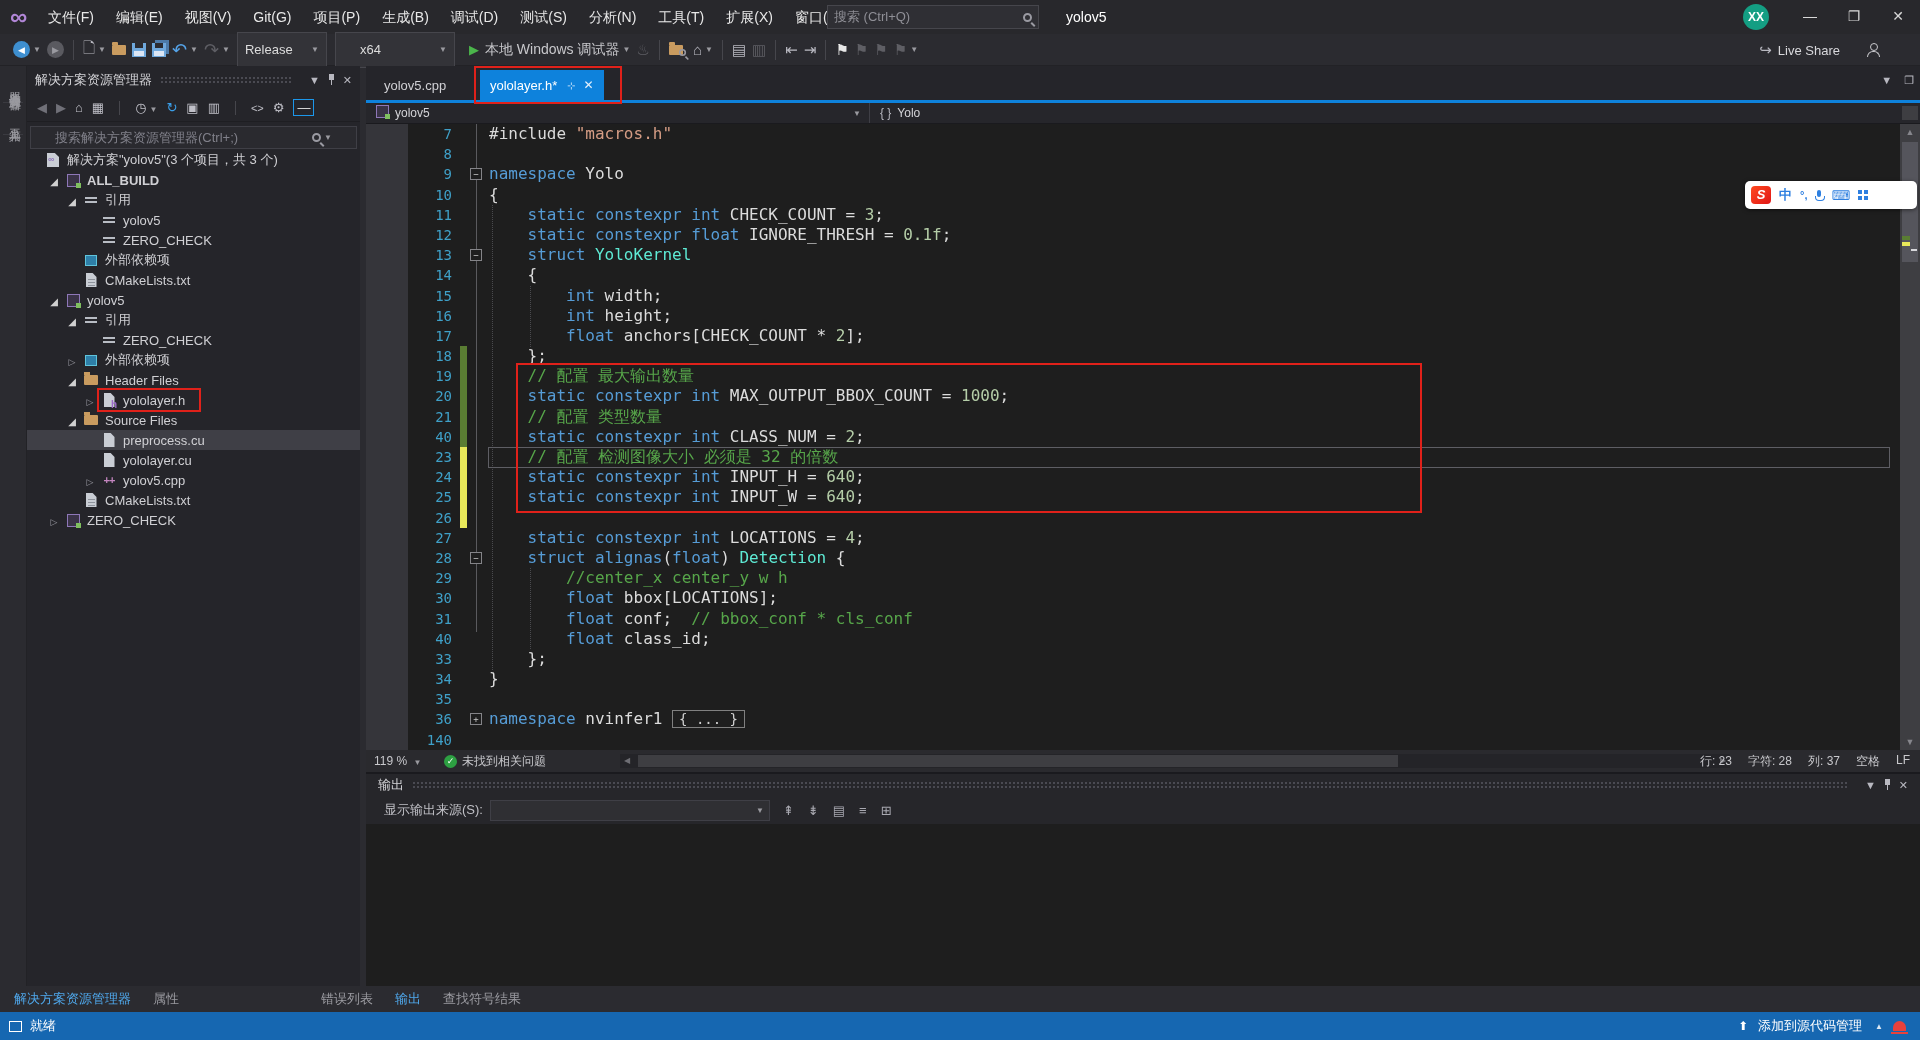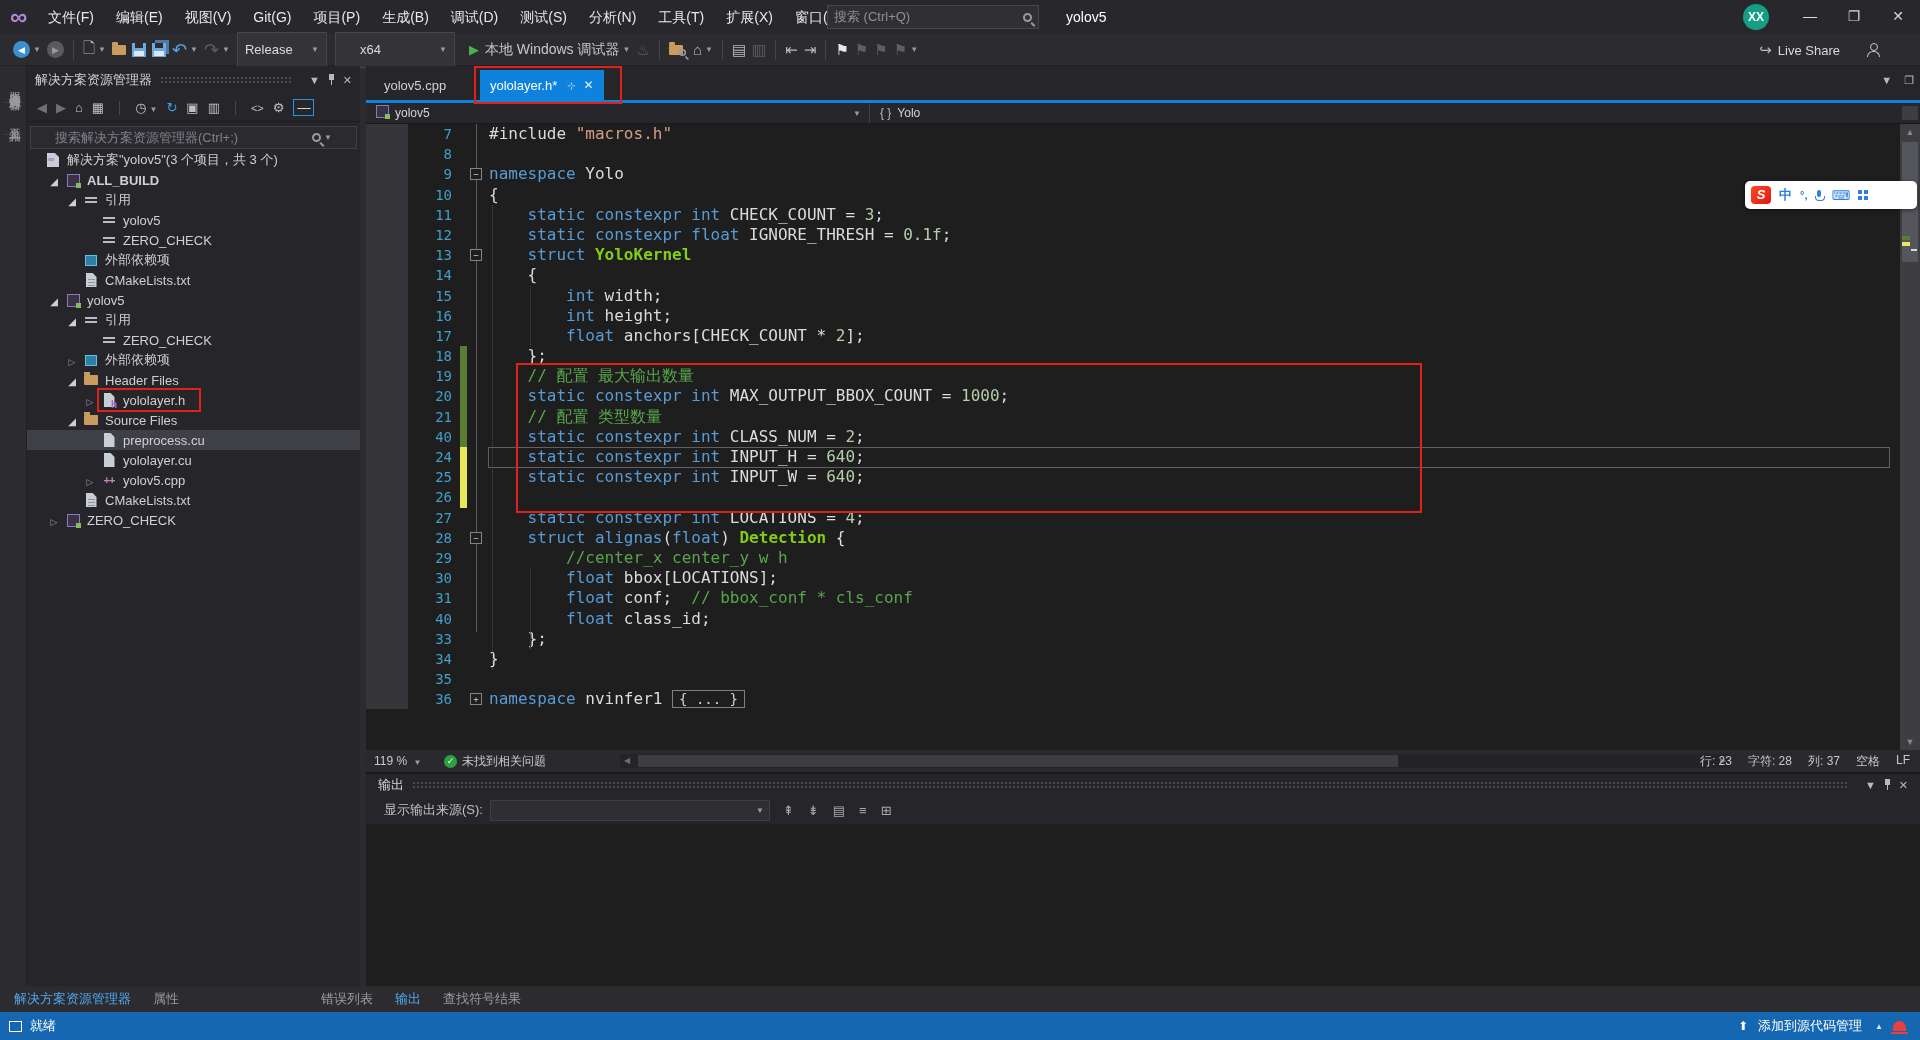--- a/index.html
+++ b/index.html
@@ -108,21 +108,21 @@
   
   #code { position:absolute; left:0; top:58px; right:0; height:626px; background:#1e1e1e; font-family:"DejaVu Sans Mono",monospace; font-size:16px; }
   .crow { height:20.2px; display:flex; align-items:stretch; }
   .gmargin { width:42px; background:#35353a; flex:none; }
   .lnum { width:52px; flex:none; text-align:right; padding-right:8px; color:#3fa0c8; font-size:14px; line-height:20.2px; }
   .chg { width:7px; flex:none; }
   .chg.g { background:#5a7d33; } .chg.y { background:#e8e85a; }
   .foldc { width:22px; flex:none; position:relative; }
   .foldbox { position:absolute; left:3px; top:4px; width:12px; height:12px; border:1px solid #848488; background:#1e1e1e; color:#c8c8c8; font-size:9px; line-height:10px; text-align:center; z-index:5; }
   .ctext { flex:1; white-space:pre; line-height:20.2px; color:#dcdcdc; }
-  .s-kw { color:#569cd6; } .s-ty { color:#84cc16;font-weight:bold; } .s-pl { color:#dcdcdc; }
+  .s-kw { color:#569cd6; } .s-ty { color:#5eead4; } .s-pl { color:#dcdcdc; }
   .s-cm { color:#57a64a; } .s-num { color:#b5cea8; } .s-str { color:#d69d85; } .s-pp { color:#dadada; }
   .s-bx { color:#d0d0d0; border:1px solid #808080; padding:0 6px; font-size:14px; }
   .ov { position:absolute; pointer-events:none; }
   #foldline { left:110px; top:58px; width:1px; height:508px; background:#5a5a5e; }
   #guide0 { left:126px; top:139px; width:1px; height:465px; border-left:1px dotted #4a4a4e; }
   #guide1a { left:164px; top:220px; width:1px; height:61px; border-left:1px dotted #4a4a4e; }
   #guide1b { left:164px; top:502px; width:1px; height:81px; border-left:1px dotted #4a4a4e; }
   #curline { left:122px; top:381px; right:30px; height:21px; border:1px solid #5e5e64; }
   #code-redbox { left:150px; top:297px; width:906px; height:150px; border:2px solid #e0211a; z-index:20; }
 
@@ -625,20 +625,27 @@
         </div>
         <div class="crow">
           <span class="gmargin"></span>
           <span class="lnum">40</span>
           <span class="chg g"></span>
           <span class="foldc"></span>
           <span class="ctext"><span class="s-pl">    </span><span class="s-kw">static constexpr int</span><span class="s-pl"> CLASS_NUM = </span><span class="s-num">2</span><span class="s-pl">;</span></span>
         </div>
         <div class="crow">
           <span class="gmargin"></span>
+          <span class="lnum">23</span>
+          <span class="chg y"></span>
+          <span class="foldc"></span>
+          <span class="ctext"><span class="s-pl">    </span><span class="s-cm">// 配置 检测图像大小 必须是 32 的倍数</span></span>
+        </div>
+        <div class="crow">
+          <span class="gmargin"></span>
           <span class="lnum">24</span>
           <span class="chg y"></span>
           <span class="foldc"></span>
           <span class="ctext"><span class="s-pl">    </span><span class="s-kw">static constexpr int</span><span class="s-pl"> INPUT_H = </span><span class="s-num">640</span><span class="s-pl">;</span></span>
         </div>
         <div class="crow">
           <span class="gmargin"></span>
           <span class="lnum">25</span>
           <span class="chg y"></span>
           <span class="foldc"></span>
@@ -717,20 +724,27 @@
           <span class="ctext"></span>
         </div>
         <div class="crow">
           <span class="gmargin"></span>
           <span class="lnum">36</span>
           <span class="chg "></span>
           <span class="foldc">
             <span class="foldbox">+</span>
           </span>
           <span class="ctext"><span class="s-kw">namespace</span><span class="s-pl"> nvinfer1 </span><span class="s-bx">{ ... }</span></span>
+        </div>
+        <div class="crow">
+          <span class="gmargin"></span>
+          <span class="lnum">140</span>
+          <span class="chg "></span>
+          <span class="foldc"></span>
+          <span class="ctext"></span>
         </div>
       </div>
     <div class="ov" id="foldline"></div>
     <div class="ov" id="guide0"></div>
     <div class="ov" id="guide1a"></div>
     <div class="ov" id="guide1b"></div>
     <div class="ov" id="curline"></div>
     <div class="ov" id="code-redbox"></div>
 
     <div id="splitbox"></div>

